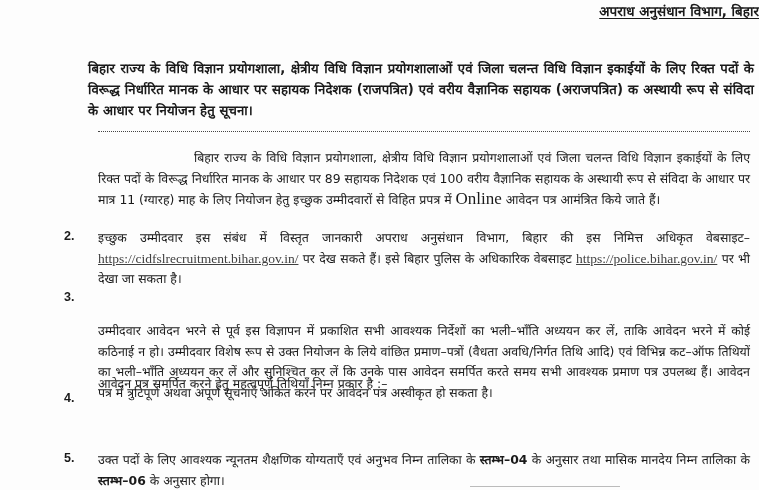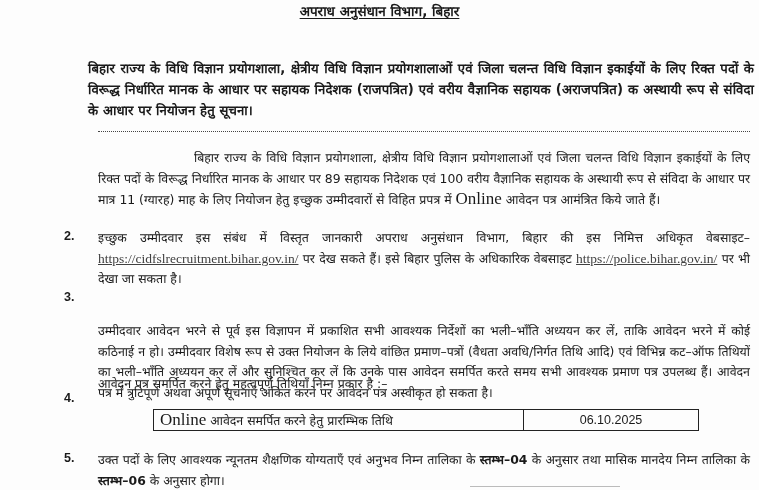--- a/index.html
+++ b/index.html
@@ -4,21 +4,21 @@
   <style>
     html, body { margin: 0; padding: 0; }
     body {
       width: 759px; height: 490px; overflow: hidden;
       background: #fdfdfd;
       font-family: "Liberation Serif", "DejaVu Serif", serif;
       color: #1a1a1a;
       position: relative;
     }
     .header {
-      position: absolute; left: 0; top: 2px; width: 759px; text-align: center;
+      position: absolute; left: 0; top: 2px; width: 759px; text-align: right;
       font-family: "DejaVu Sans", sans-serif; font-weight: bold;
     }
     .header .line {
       font-size: 13.5px; line-height: 19px; text-decoration: underline;
       text-underline-offset: 2px;
     }
     .subject {
       position: absolute; left: 88px; top: 58px; width: 666px;
       font-family: "DejaVu Sans", sans-serif; font-weight: bold;
       font-size: 13.2px; line-height: 21px; text-align: justify;
@@ -80,23 +80,19 @@
 <div class="para p2"><span>इच्छुक उम्मीदवार इस संबंध में विस्तृत जानकारी अपराध अनुसंधान विभाग, बिहार की इस निमित्त अधिकृत वेबसाइट– </span><a class="link">https://cidfslrecruitment.bihar.gov.in/</a><span> पर देख सकते हैं। इसे बिहार पुलिस के अधिकारिक वेबसाइट </span><a class="link">https://police.bihar.gov.in/</a><span> पर भी देखा जा सकता है।</span></div>
 
 <div class="num n3">3.</div>
 <div class="para p3">उम्मीदवार आवेदन भरने से पूर्व इस विज्ञापन में प्रकाशित सभी आवश्यक निर्देशों का भली–भाँति अध्ययन कर लें, ताकि आवेदन भरने में कोई कठिनाई न हो। उम्मीदवार विशेष रूप से उक्त नियोजन के लिये वांछित प्रमाण–पत्रों (वैधता अवधि/निर्गत तिथि आदि) एवं विभिन्न कट–ऑफ तिथियों का भली–भाँति अध्ययन कर लें और सुनिश्चित कर लें कि उनके पास आवेदन समर्पित करते समय सभी आवश्यक प्रमाण पत्र उपलब्ध हैं। आवेदन पत्र में त्रुटिपूर्ण अथवा अपूर्ण सूचनाएँ अंकित करने पर आवेदन पत्र अस्वीकृत हो सकता है।</div>
 
 <div class="num n4">4.</div>
 <div class="para p4">आवेदन पत्र समर्पित करने हेतु महत्वपूर्ण तिथियाँ निम्न प्रकार है :–</div>
 
 <table class="dates">
   <tbody>
-      <tr>
-    <td class="c1"><span class="en">Online</span><span> आवेदन समर्पित करने हेतु प्रारम्भिक तिथि</span></td>
-    <td class="c2">06.10.2025</td>
-  </tr>
 </tbody>
   </table>
 
 <div class="num n5">5.</div>
 <div class="para p5"><span>उक्त पदों के लिए आवश्यक न्यूनतम शैक्षणिक योग्यताएँ एवं अनुभव निम्न तालिका के </span><span class="bold">स्तम्भ–04</span><span> के अनुसार तथा मासिक मानदेय निम्न तालिका के </span><span class="bold">स्तम्भ–06</span><span> के अनुसार होगा।</span></div>
 
 <div class="stub"></div>
 
 </body></html>

